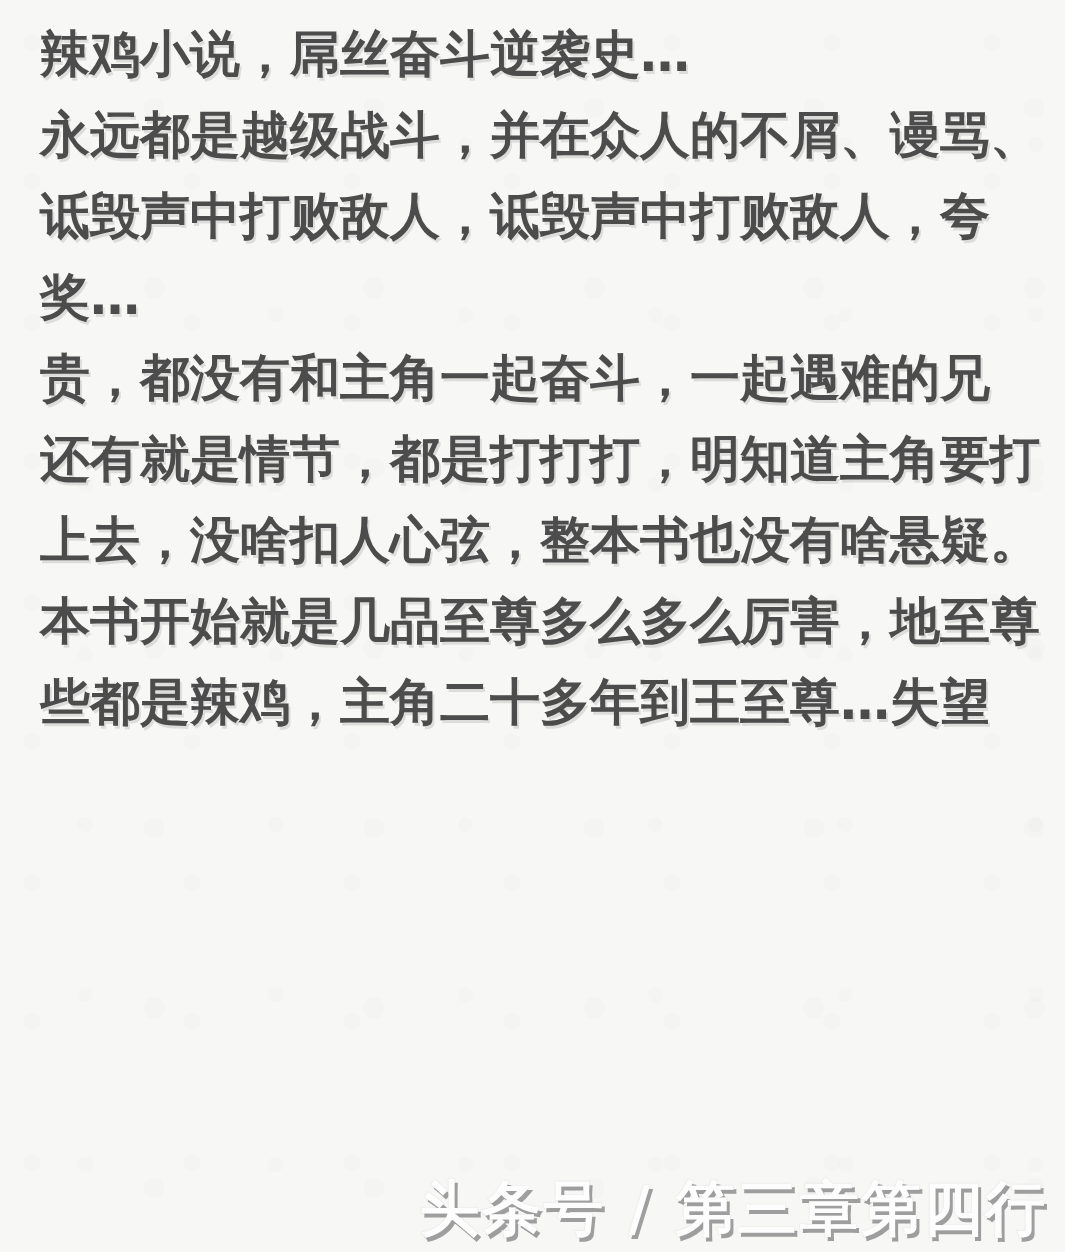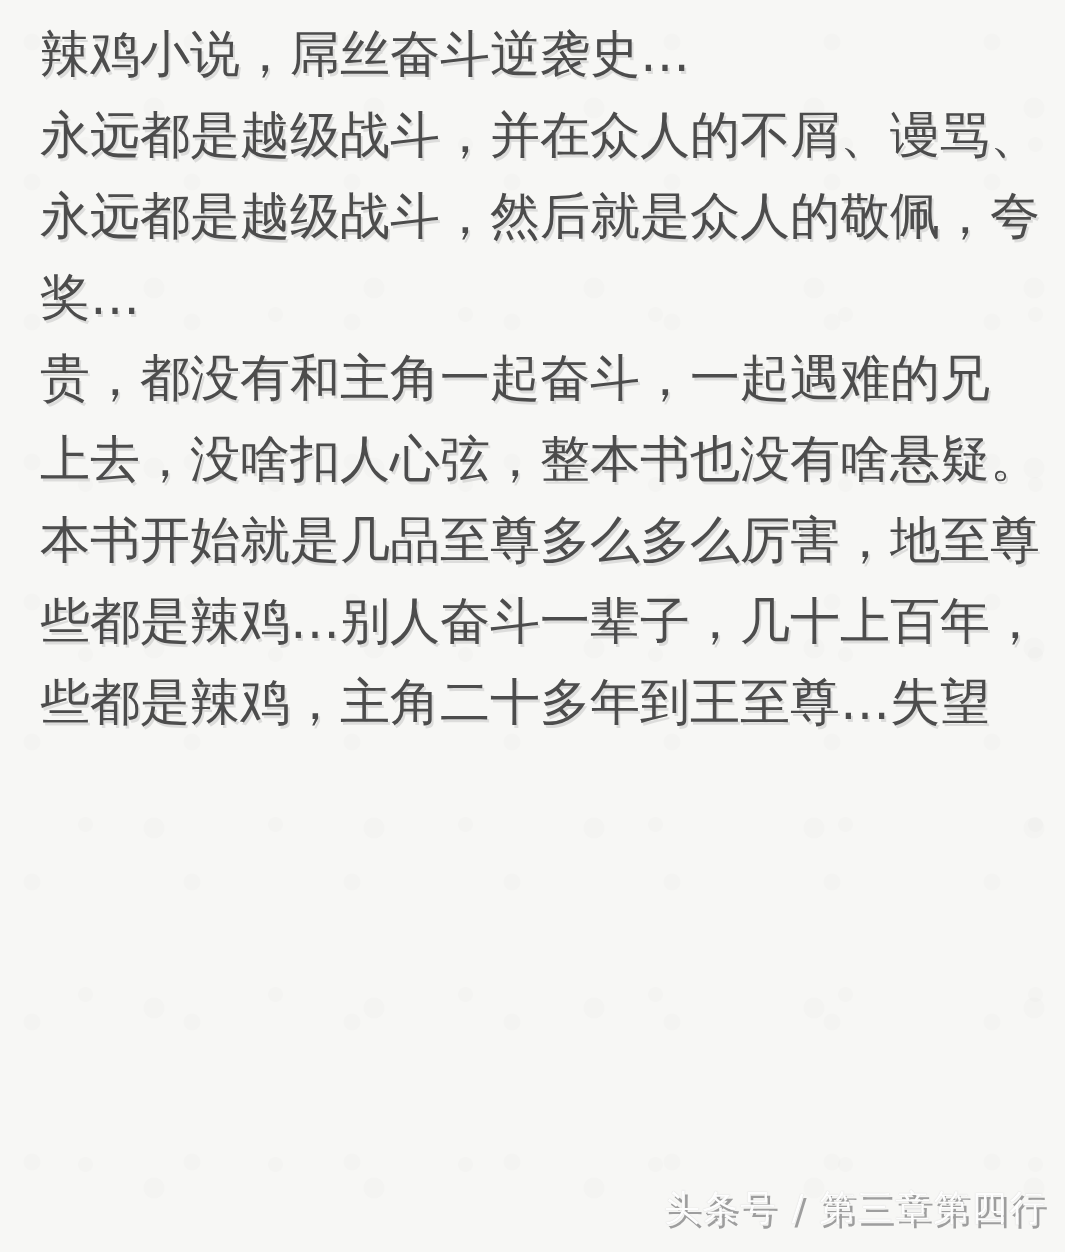--- a/index.html
+++ b/index.html
@@ -25,20 +25,21 @@
       radial-gradient(circle at 20% 30%, rgba(0,0,0,0.012) 0 8px, transparent 9px),
       radial-gradient(circle at 70% 60%, rgba(0,0,0,0.012) 0 10px, transparent 11px),
       radial-gradient(circle at 45% 85%, rgba(0,0,0,0.012) 0 7px, transparent 8px);
     background-size: 160px 140px, 220px 180px, 190px 170px;
     pointer-events: none;
   }
 
   .page {
     position: absolute;
     inset: 0;
+    font-weight: bold;
   }
 
   .review-text {
     position: absolute;
     top: 14px;
     left: 40px;
     right: 20px;
   }
 
   .text-line {
@@ -47,42 +48,42 @@
     color: var(--ink, #4c4c4c);
     white-space: nowrap;
     letter-spacing: 0px;
     text-shadow: 2px 3px 0 rgba(0,0,0,0.10);
   }
 
   .watermark {
     position: absolute;
     top: 1176px;
     right: 18px;
-    font-size: 36px;
+    font-size: 60px;
     line-height: 64px;
     white-space: nowrap;
     color: var(--wm-fill, #fdfdfd);
     text-shadow:
       3px 4px 0 var(--wm-shadow, #9e9e9e),
       0 0 1px rgba(160,160,160,0.55);
     letter-spacing: 2px;
   }
 </style>
 </head>
 <body style="--bg: #f7f7f5; --ink: #4c4c4c; --wm-fill: #fdfdfd; --wm-shadow: #9e9e9e;">
 
 <div class="page">
 
   <div class="review-text">
     <div class="text-line">辣鸡小说，屌丝奋斗逆袭史…</div>
     <div class="text-line">永远都是越级战斗，并在众人的不屑、谩骂、</div>
-    <div class="text-line">永远都是越级战斗，然后就是众人的敬佩，夸</div>
+    <div class="text-line">诋毁声中打败敌人，诋毁声中打败敌人，夸</div>
     <div class="text-line">奖…</div>
     <div class="text-line">贵，都没有和主角一起奋斗，一起遇难的兄</div>
+    <div class="text-line">还有就是情节，都是打打打，明知道主角要打</div>
     <div class="text-line">上去，没啥扣人心弦，整本书也没有啥悬疑。</div>
     <div class="text-line">本书开始就是几品至尊多么多么厉害，地至尊</div>
-    <div class="text-line">些都是辣鸡…别人奋斗一辈子，几十上百年，</div>
     <div class="text-line">些都是辣鸡，主角二十多年到王至尊…失望</div>
   </div>
 
   <div class="watermark">头条号 / 第三章第四行</div>
 
 </div>
 
 </body></html>

